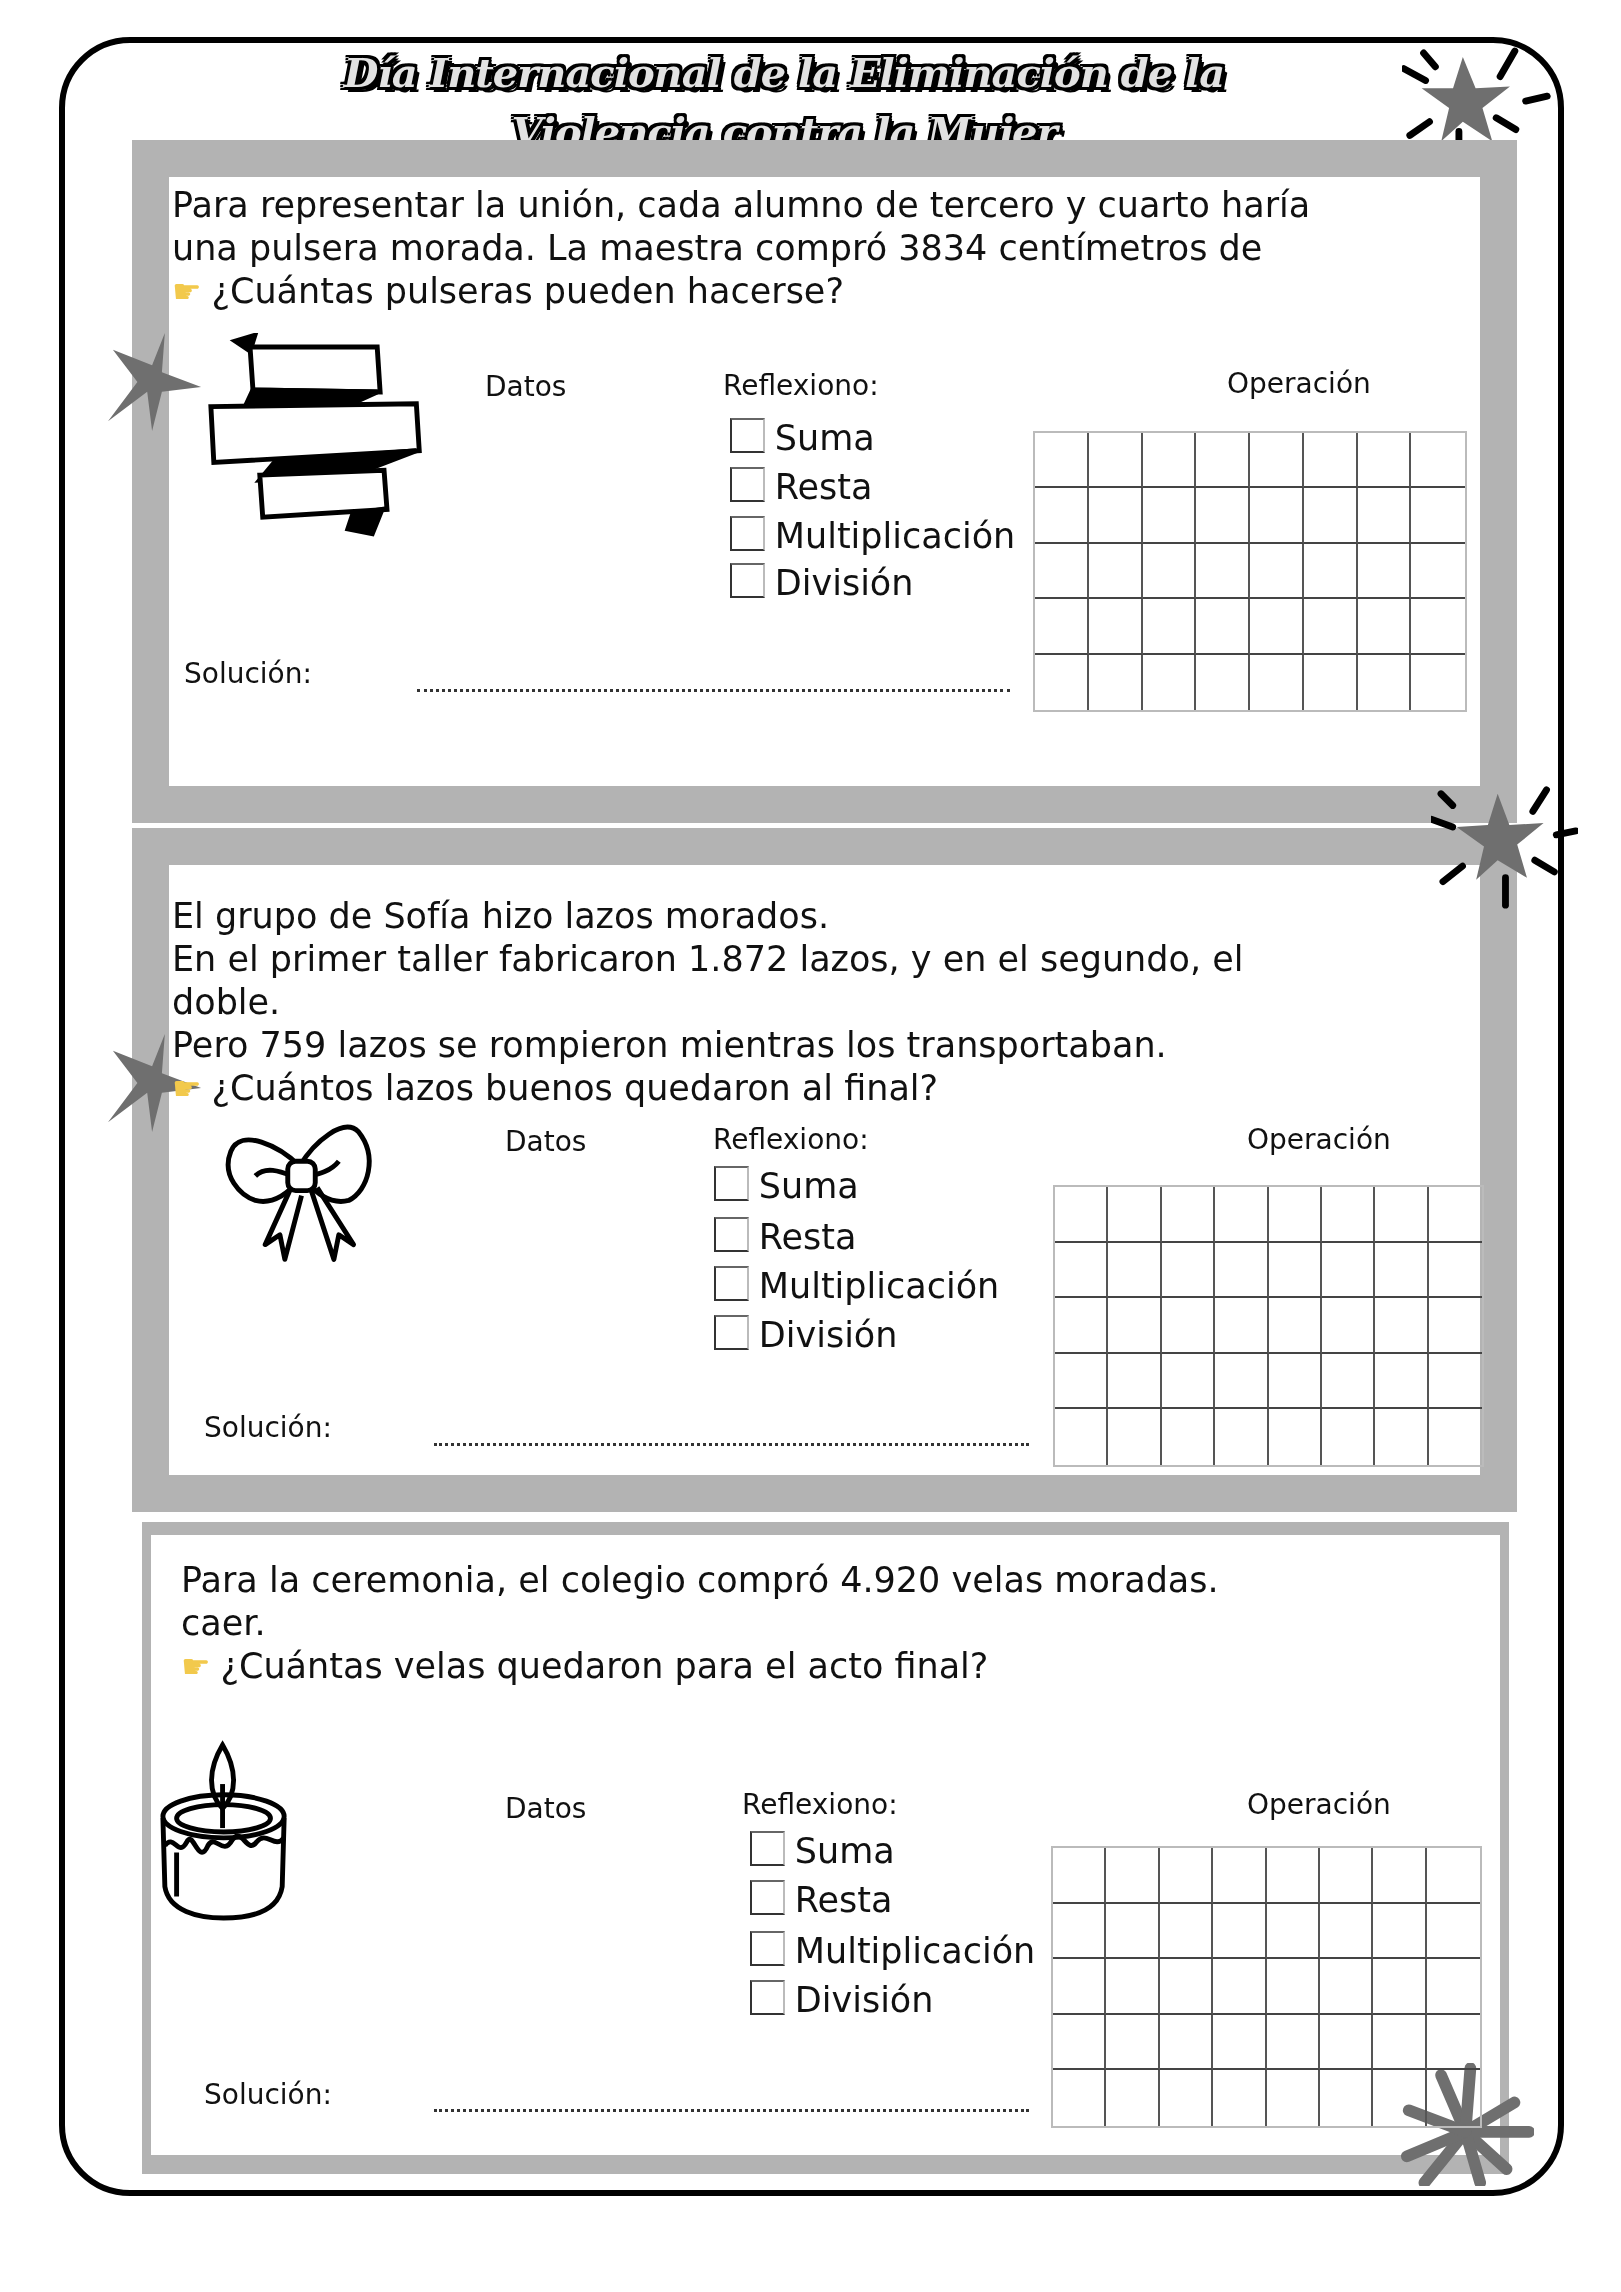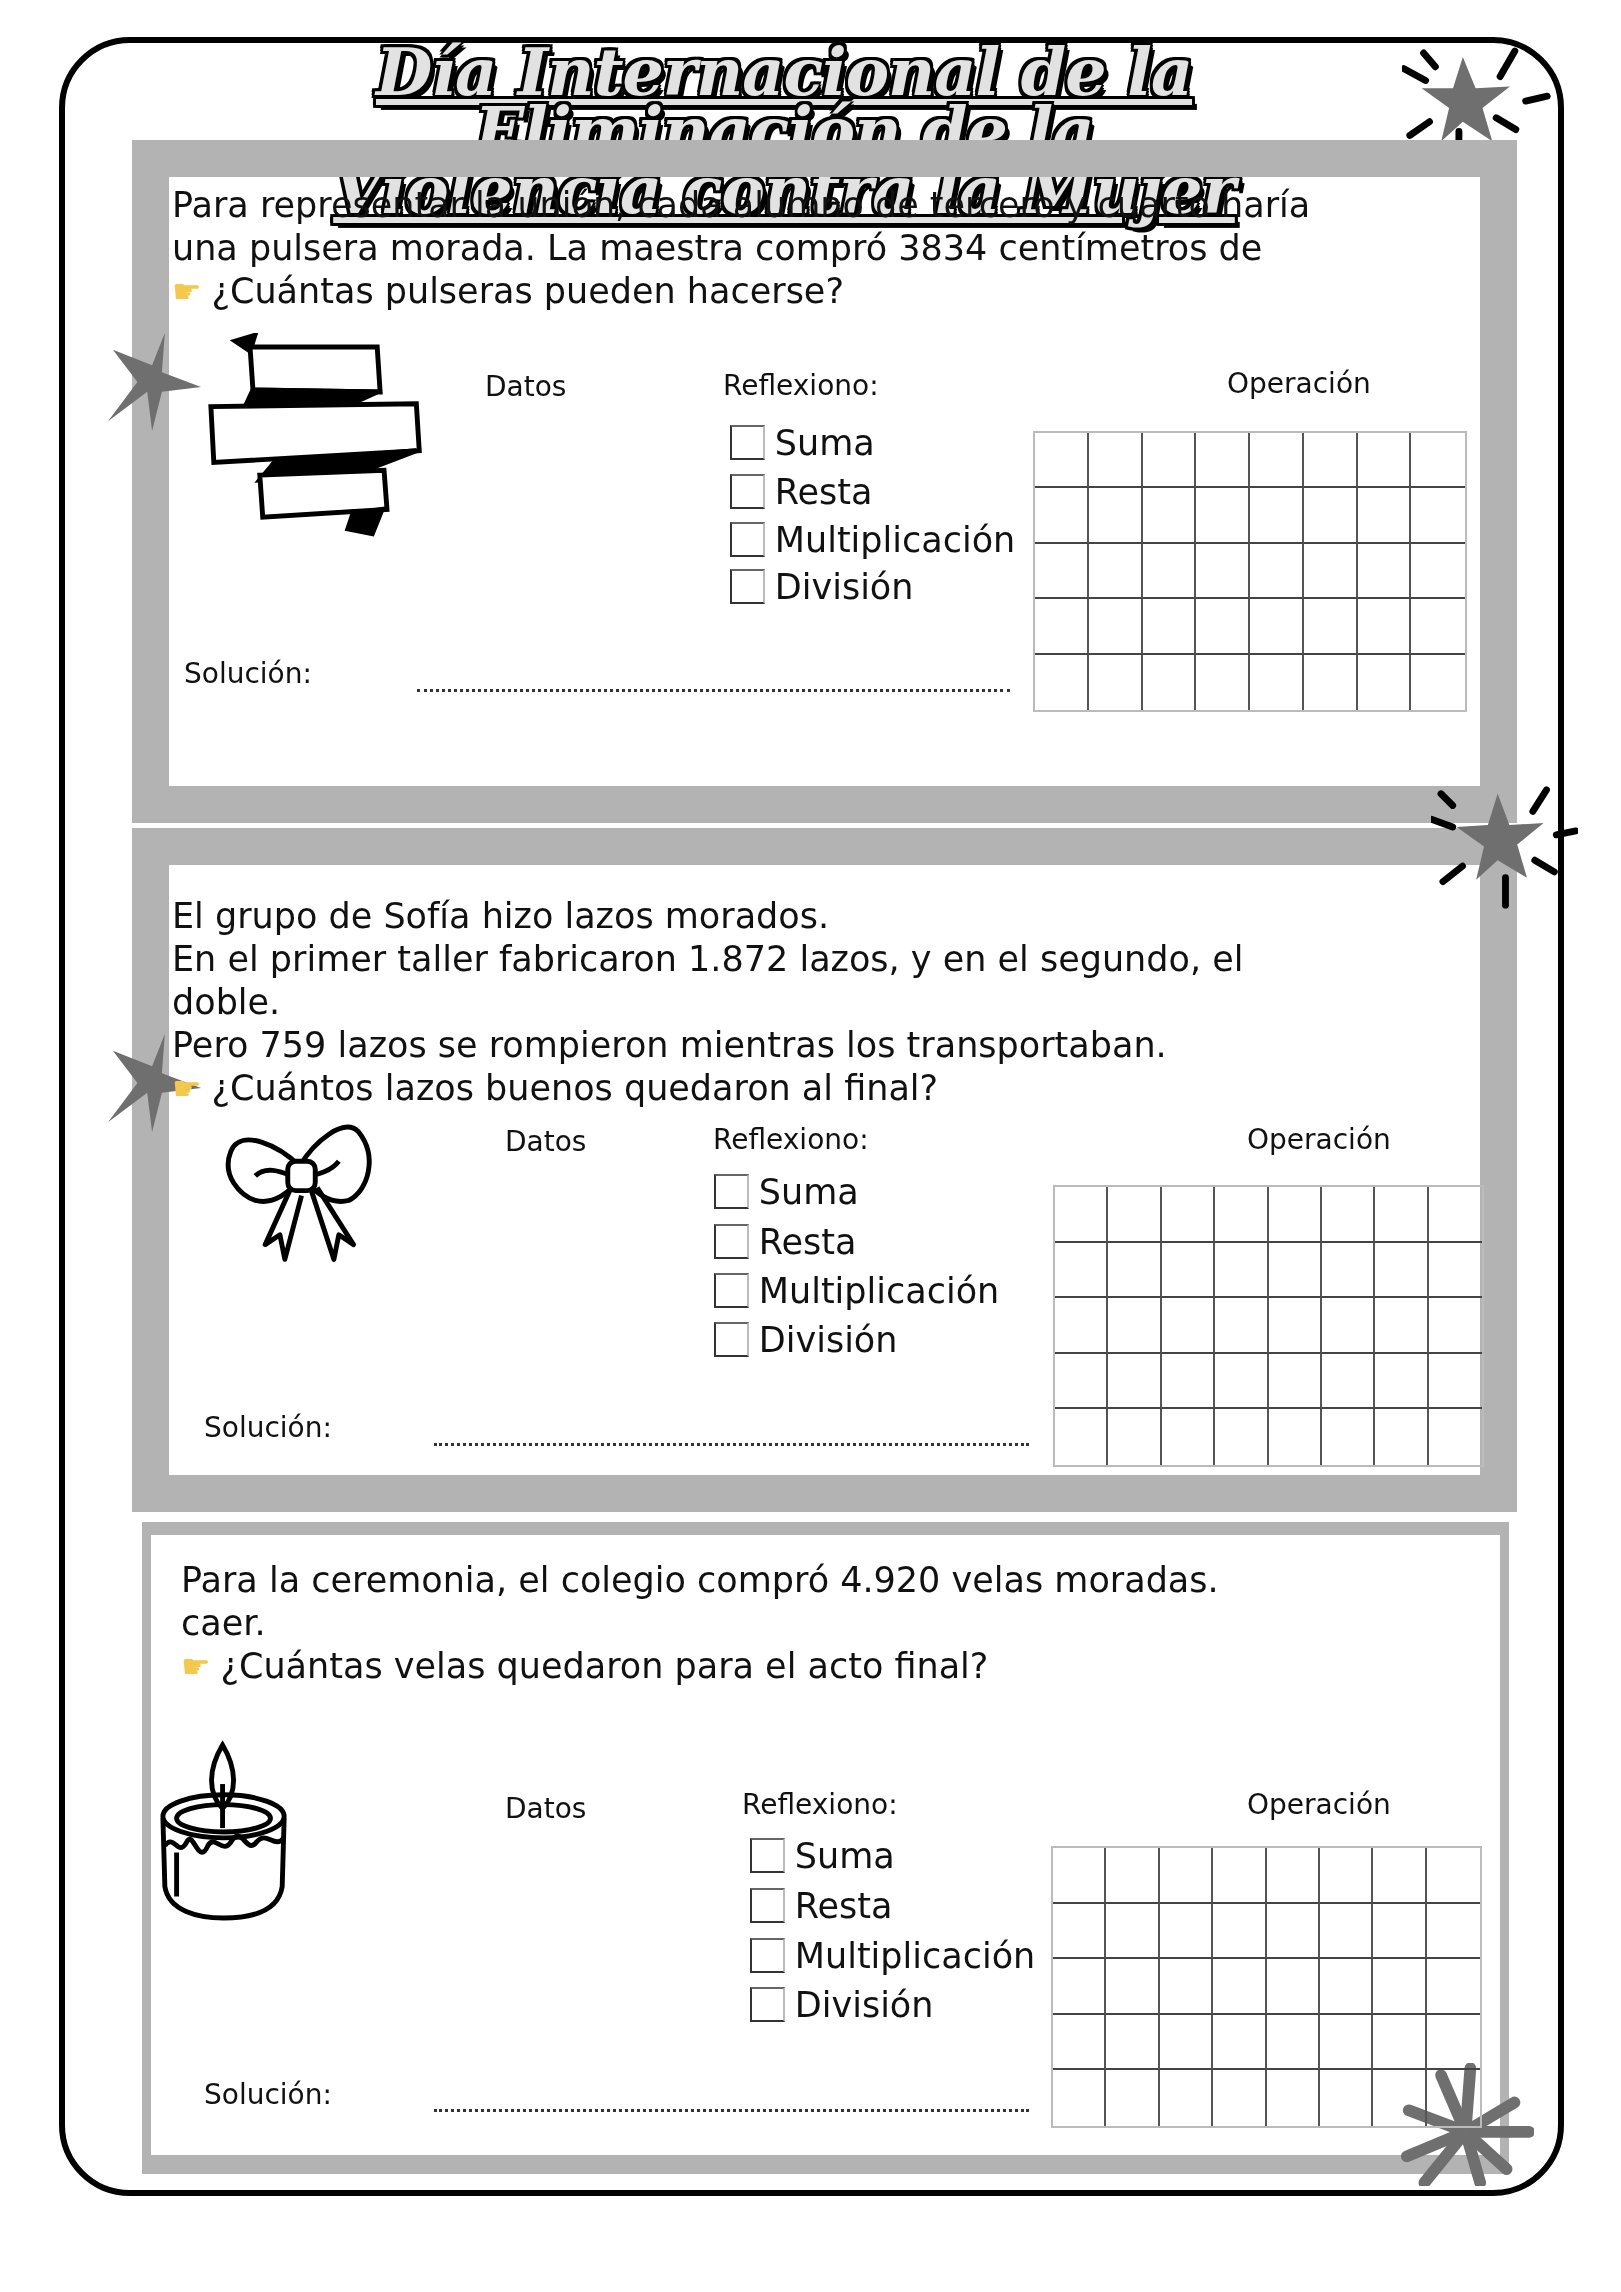--- a/index.html
+++ b/index.html
@@ -3,31 +3,31 @@
 <meta charset="utf-8">
 <style>
   html, body { margin:0; padding:0; background:#ffffff; }
   body { width:1621px; height:2293px; position:relative; overflow:hidden;
          font-family:"DejaVu Sans", "Liberation Sans", sans-serif; color:#111; }
   .abs { position:absolute; }
   .page-border { left:59px; top:37px; width:1493px; height:2147px;
                  border:6.9px solid #000; border-radius:71px; }
   .title { left:196px; width:1176px; text-align:center;
            font-family:"DejaVu Serif", "Liberation Serif", serif; font-style:italic; font-weight:bold;
-           font-size:65px; letter-spacing:-1px; color:#e2e2e2; line-height:59px;
+           font-size:40px; letter-spacing:-1px; color:#e2e2e2; line-height:59px;
            text-shadow: -2.9px -2.9px 0 #000, 2.9px -2.9px 0 #000, -2.9px 2.9px 0 #000, 2.9px 2.9px 0 #000,
                         0 2.9px 0 #000, 0 -2.9px 0 #000, 2.9px 0 0 #000, -2.9px 0 0 #000,
-                        4.9px 4.9px 0 #000; text-decoration: underline; }
+                        4.9px 4.9px 0 #000; }
   .frame { border-style:solid; border-color:#b3b3b3; box-sizing:border-box; }
   .frame-thick { border-width:37px; }
   .frame-thin { border-width:13.7px 9.8px 19.6px 9.8px; }
   .problem { text-align:left; font-size:35px; line-height:43px; color:#111; }
   .pointer { display:inline-block; color:#f2c94c; margin-right:9.8px; font-size:33px; }
   .label { font-size:28px; color:#111; white-space:nowrap; }
-  .chk-row { display:flex; align-items:center; height:47px; }
+  .chk-row { display:flex; height:47px; }
   .chk { width:35px; height:35px; border:2px solid #333; border-right-color:#bbb; border-top-color:#666;
          box-sizing:border-box; margin-right:9.8px; background:#fff; }
   .chk-label { font-size:35px; color:#111; }
   .grid { display:grid; grid-template-columns:repeat(8, 1fr); grid-template-rows:repeat(5, 1fr);
           border:2px solid #bbb; box-sizing:border-box; }
   .grid .cell { border-right:2px solid #555; border-bottom:2px solid #444; box-sizing:border-box; }
   .grid .cell.last-col { border-right:none; }
   .grid .cell.last-row { border-bottom:none; }
   .dotted { height:5.9px; border-bottom:3.9px dotted #333; }
   .star svg, .icon svg { display:block; }

